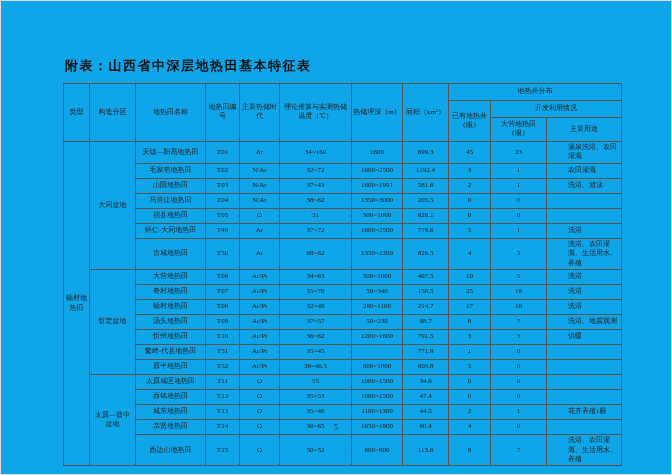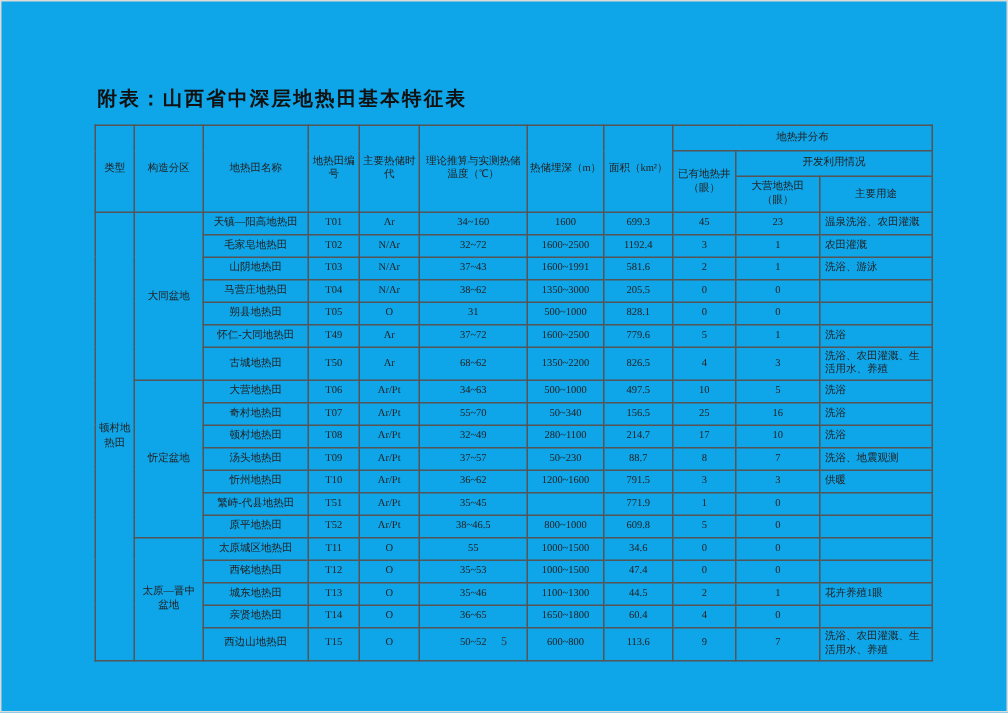--- a/index.html
+++ b/index.html
@@ -24,21 +24,21 @@
   .geo-table th,.geo-table td{
     border:0.8px solid #555;
     padding:1px 2px;
     text-align:center;vertical-align:middle;
     font-weight:normal;
     word-break:break-all;
     overflow:hidden;
     height:12px;
   }
   .geo-table thead th{padding:2px 1px;font-family:Liberation Serif, serif;}
-  .geo-table td.use-cell{text-align:left;padding-left:3px;}
+  .geo-table td.use-cell{text-align:left;padding-left:21px;}
   .page-number{
     position:absolute;left:0;right:0;top:422px;text-align:center;
     font-size:8px;color:#333;
   }
 </style>
 </head>
 <body>
 
 <div class="page">
   <h1 class="title">附表：山西省中深层地热田基本特征表</h1>

